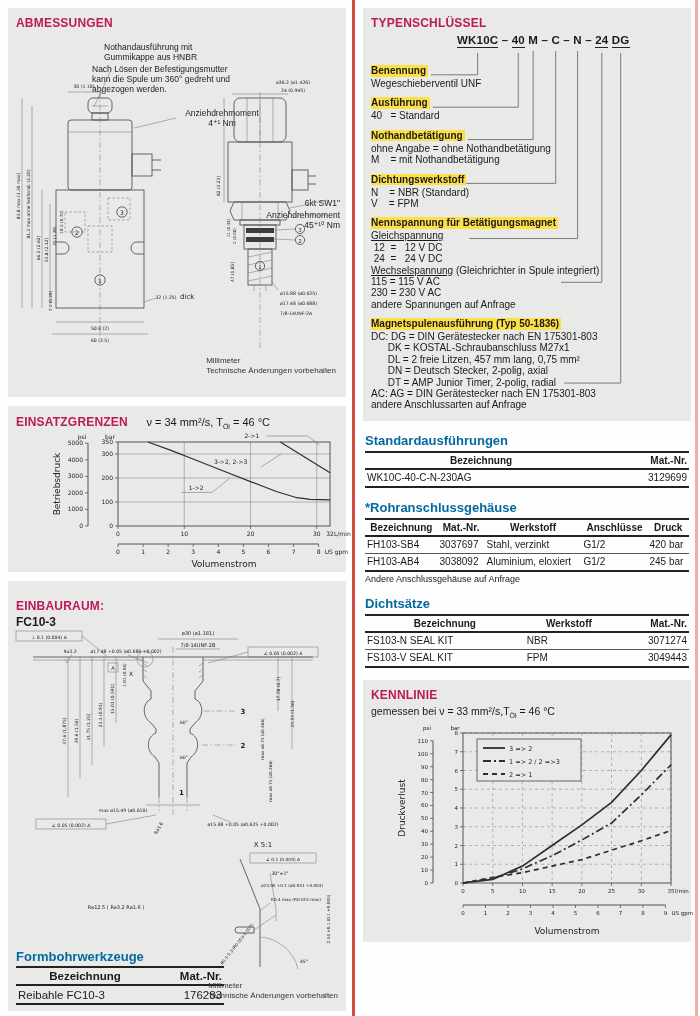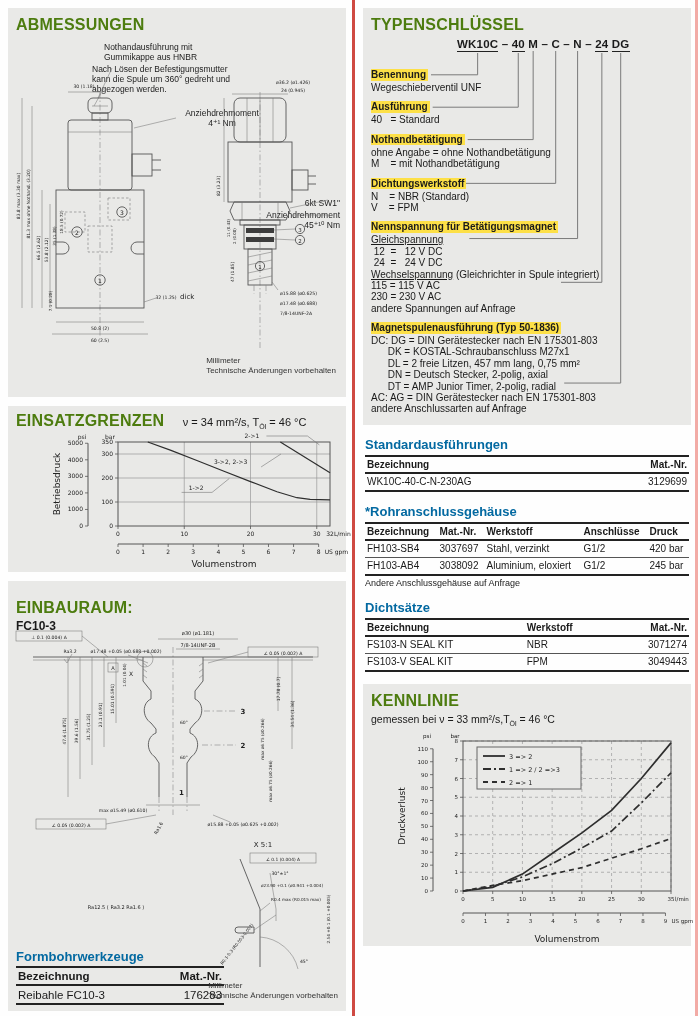--- a/index.html
+++ b/index.html
@@ -3,21 +3,21 @@
 <meta charset="utf-8">
 <style>
   html,body{margin:0;padding:0;background:#ffffff;}
   body{font-family:"Liberation Sans","DejaVu Sans",sans-serif;color:#1a1a1a;}
   .page{position:relative;width:700px;height:1016px;background:#fefefe;overflow:hidden;}
   .vdiv{position:absolute;left:352px;top:0;width:3px;height:1016px;background:#cf4a42;}
   .edge{position:absolute;left:695px;top:0;width:3px;height:1016px;background:#f2aba6;}
   .col-left{position:absolute;left:8px;top:8px;width:338px;}
   .col-right{position:absolute;left:363px;top:8px;width:328px;}
   .box{background:#e9e9e7;margin-bottom:9px;position:relative;box-sizing:border-box;}
-  h1{font-size:16px;margin:0;font-weight:bold;letter-spacing:.2px;color:#4d7c0f;}
+  h1{font-size:12px;margin:0;font-weight:bold;letter-spacing:.2px;color:#be185d;}
   .cond{font-size:11px;margin-left:14px;font-weight:normal;}
   sub{font-size:7px;}
   
   #abmessungen{height:389px;padding:8px;}
   .lbl{position:absolute;font-size:8.5px;line-height:1.2;white-space:pre-line;color:#222;}
   .lbl.r{text-align:right;}
   .lbl.c{text-align:center;}
   .foot{position:absolute;font-size:8px;line-height:1.25;white-space:pre-line;color:#333;}
   svg text{font-family:"DejaVu Sans",sans-serif;fill:#222;}
   .ln{stroke:#555;stroke-width:.9;fill:none;}
@@ -26,21 +26,21 @@
   .cl{stroke:#888;stroke-width:.6;fill:none;stroke-dasharray:6 2.5 1.5 2.5;}
   .dsh{stroke:#777;stroke-width:.6;fill:none;stroke-dasharray:2.5 2;}
   .band{fill:#3c3c3c;stroke:none;}
   
   #einsatzgrenzen{height:166px;padding:6px 0 0 8px;}
   
   #einbauraum{height:430px;padding:18px 8px;}
   .sub2{font-size:12px;font-weight:bold;margin:2px 0 0 0;}
   
   table{border-collapse:collapse;width:100%;}
-  th{text-align:left;font-weight:bold;border-top:2px solid #222;border-bottom:2px solid #222;padding:2px 2px;}
+  th{text-align:center;font-weight:bold;border-top:2px solid #222;border-bottom:2px solid #222;padding:2px 2px;}
   td{border-bottom:1.2px solid #555;padding:2.5px 2px;}
   tbody tr:last-child td{border-bottom:2px solid #222;}
   .num-last th:last-child,.num-last td:last-child{text-align:right;}
   .rtab{font-size:10px;}
   .rtab-note{font-size:9px;margin:2px 0 0 0;color:#222;}
   h2{font-size:13px;margin:12px 0 3px 0;color:#0369a1;}
   
   #typenschluessel{padding:8px 8px 10px 8px;margin-bottom:12px;}
   .ts-svg{position:absolute;left:0;top:0;pointer-events:none;}
   .ts-code{position:relative;font-weight:bold;font-size:11.5px;margin:4px 0 12px 86px;letter-spacing:.2px;}

